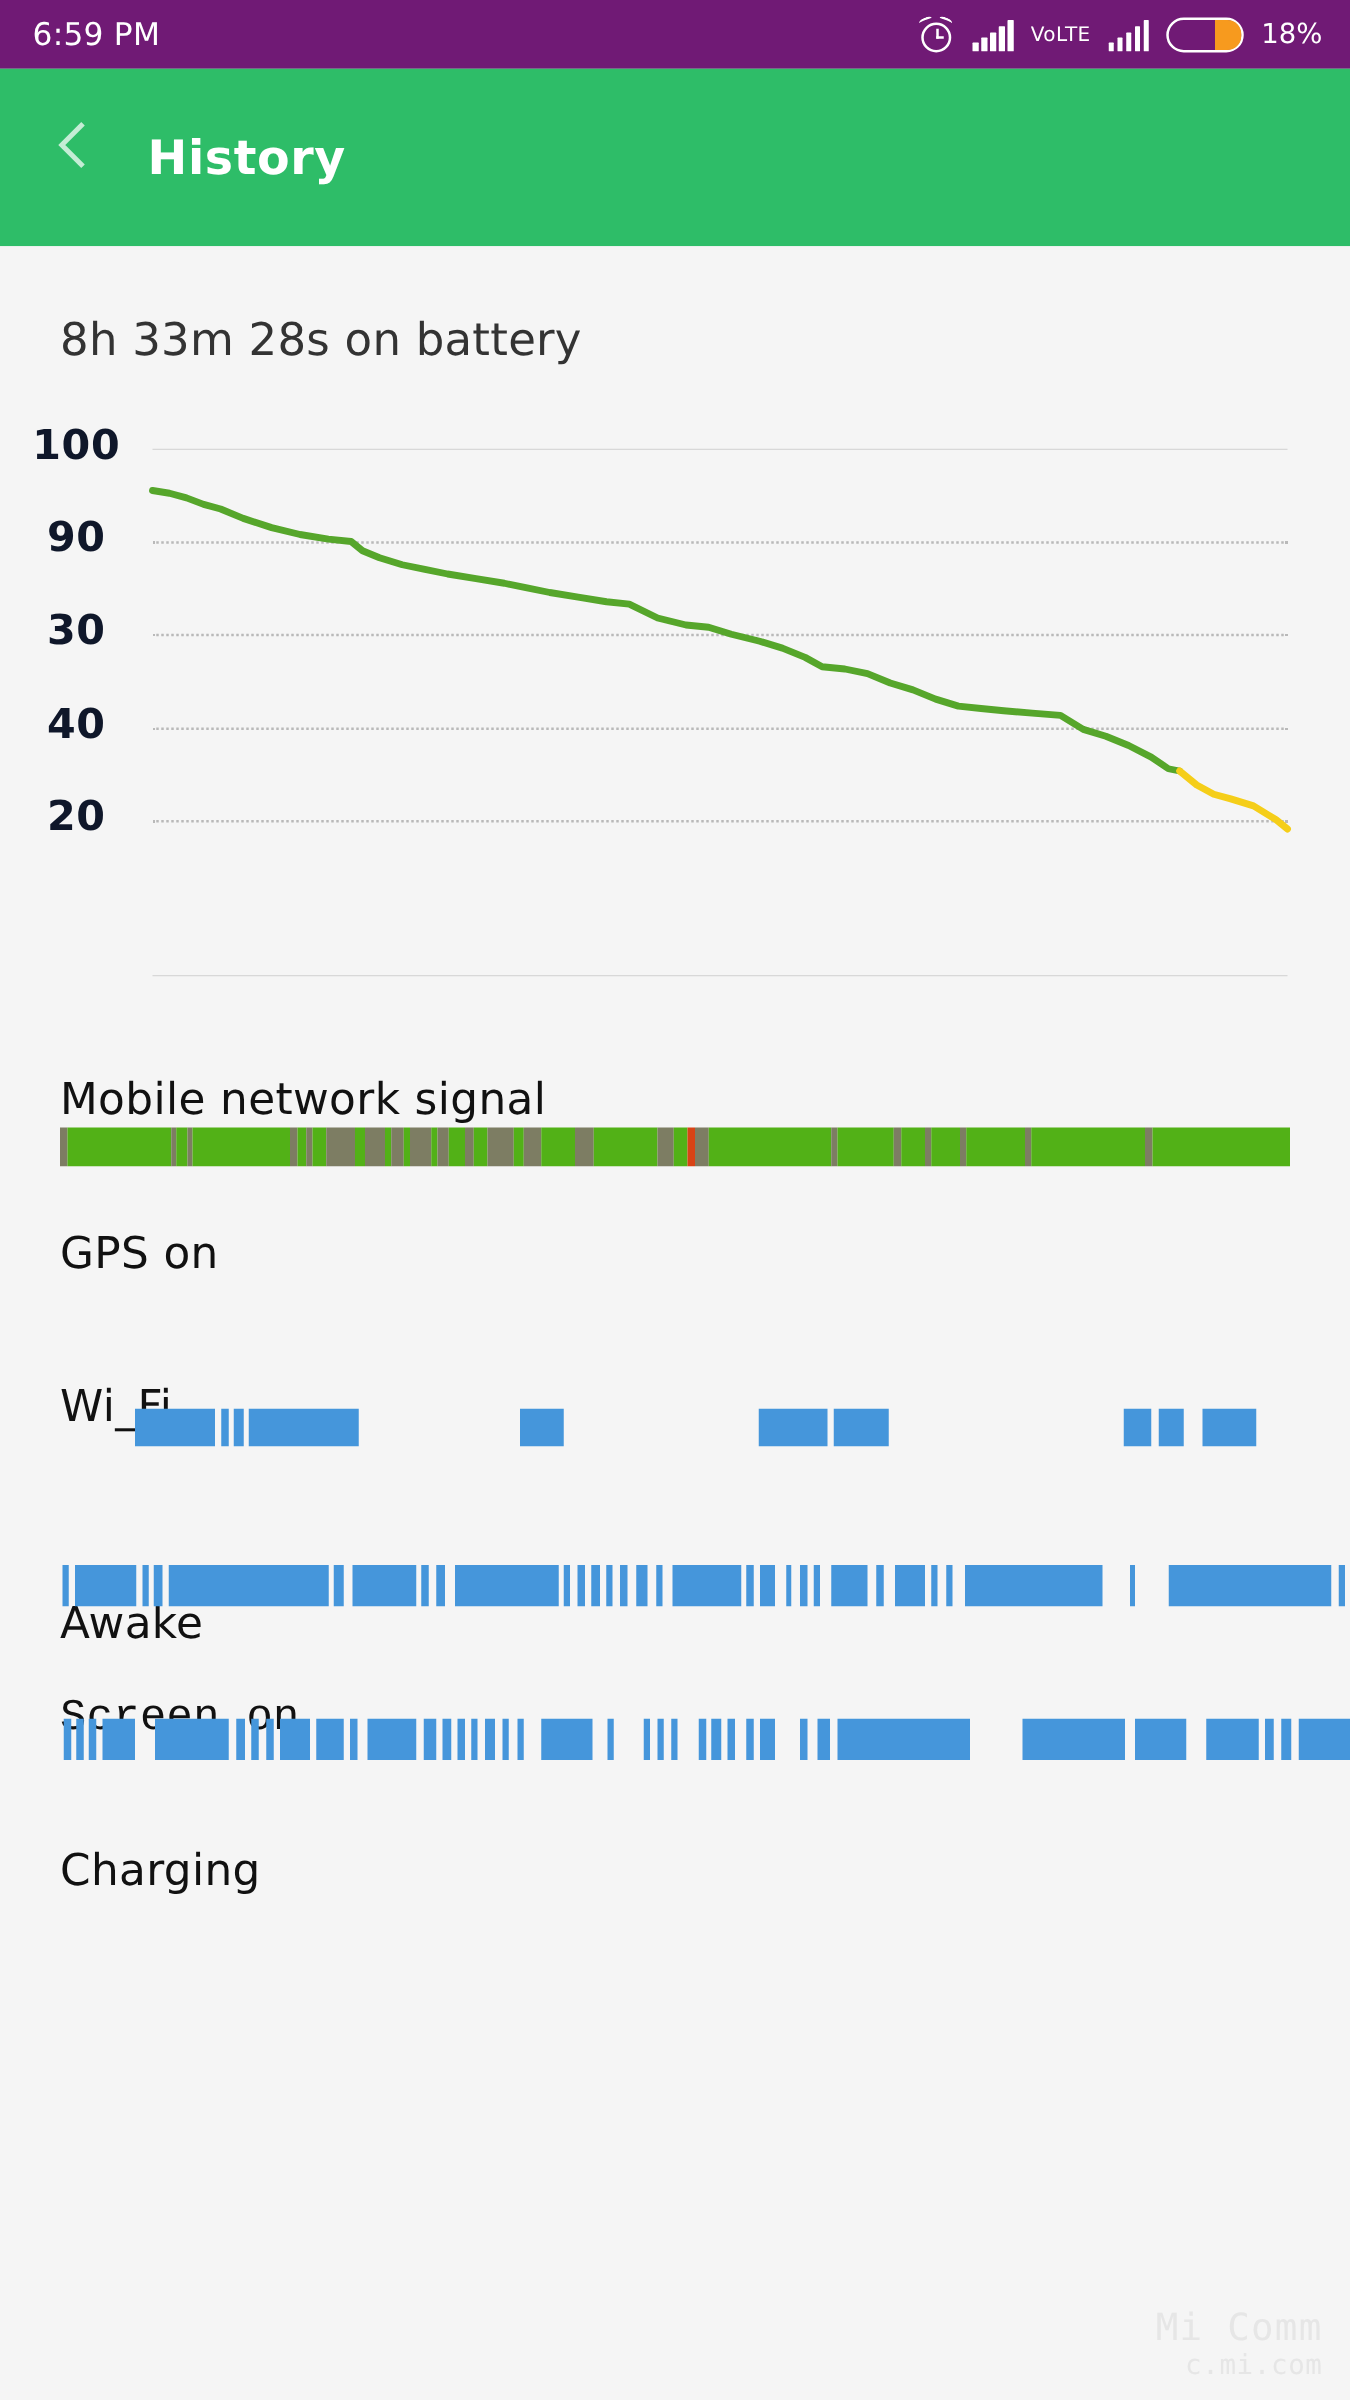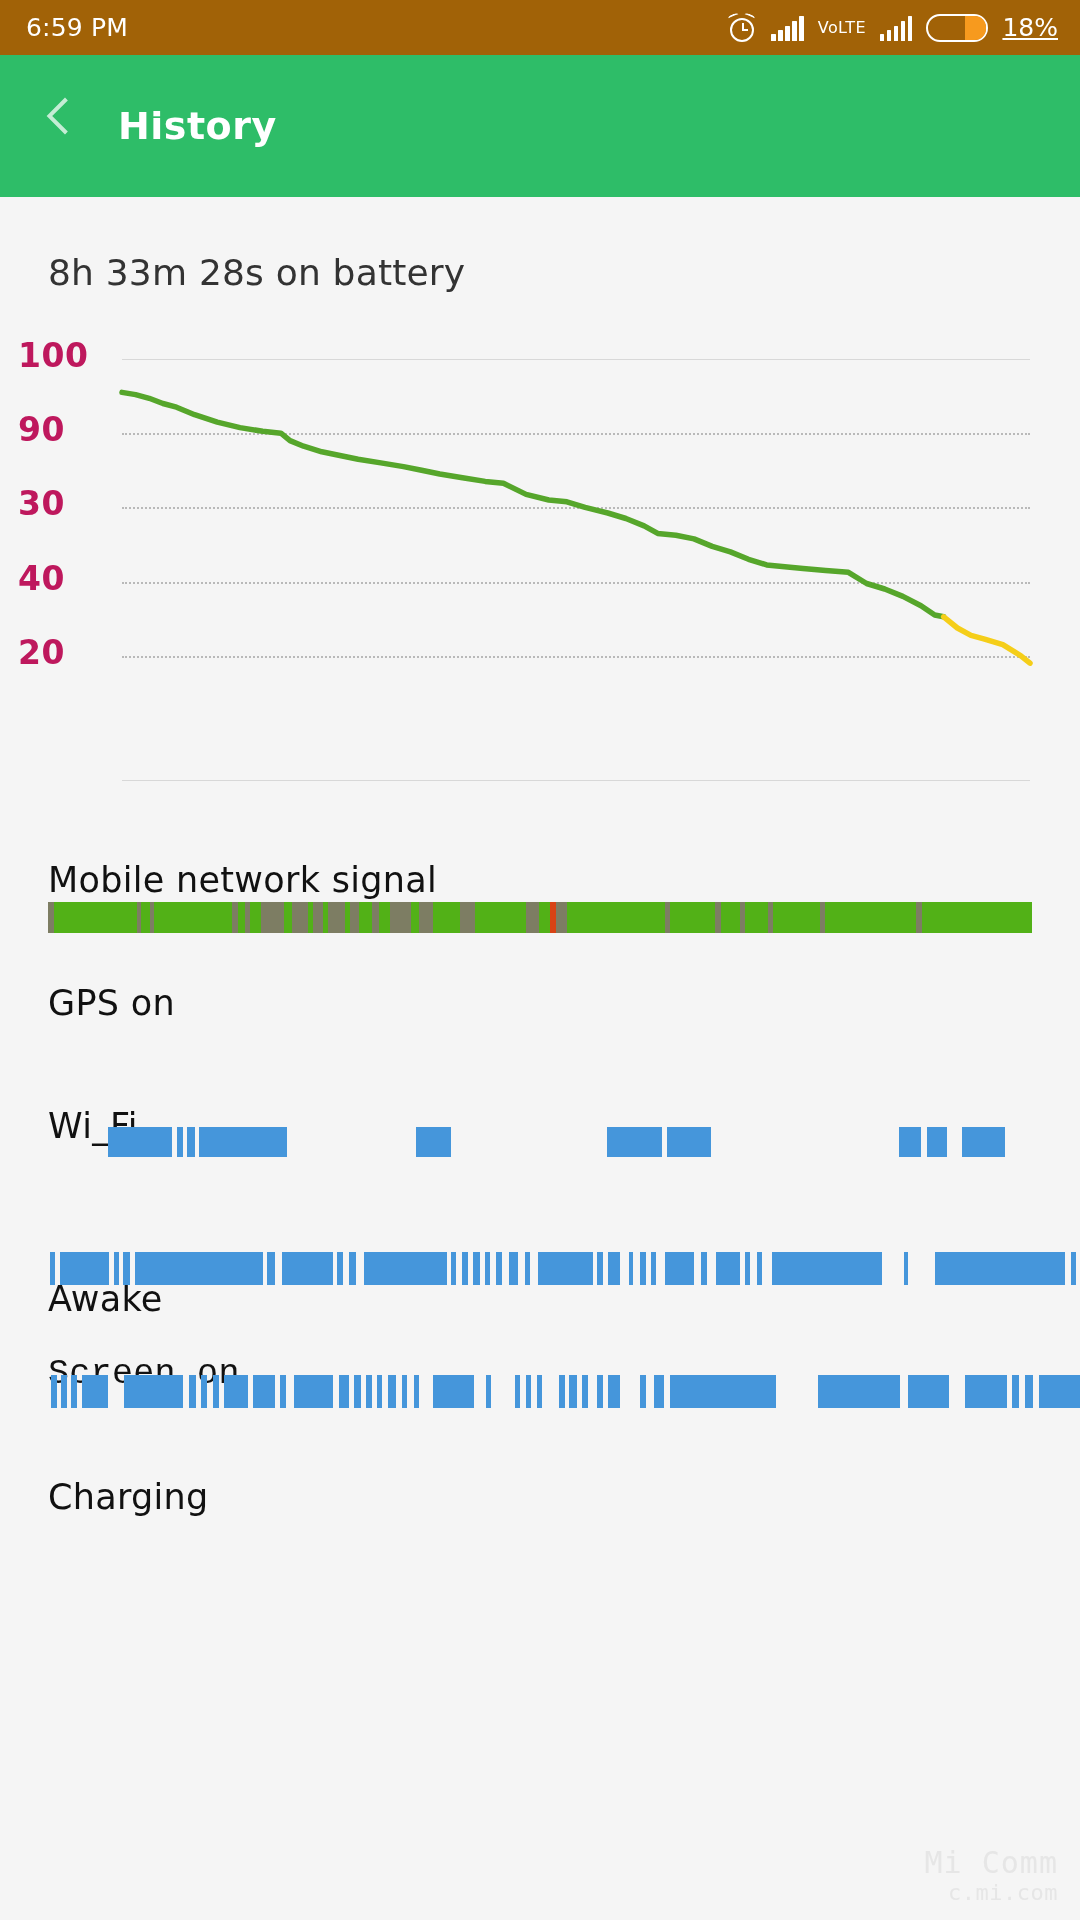--- a/index.html
+++ b/index.html
@@ -7,21 +7,21 @@
   body {
     font-family:"DejaVu Sans", sans-serif;
     background:#f5f5f5;
     overflow:hidden;
     position:relative;
   }
 
   
   .statusbar{
     position:absolute; left:0; top:0; width:1080px; height:55px;
-    background:#a16207; display:flex; align-items:center;
+    background:#701a75; display:flex; align-items:center;
     padding:0 22px 0 26px;
   }
   .sb-time{ color:#ffffff; font-size:25px; letter-spacing:.2px; font-family:"DejaVu Sans", sans-serif; }
   .sb-spacer{ flex:1; }
   .sb-right{ display:flex; align-items:center; gap:14px; }
 
   .alarm-icon{ width:30px; height:30px; position:relative; }
   .alarm-icon .ring{
     position:absolute; left:3px; top:5px; width:24px; height:24px;
     border:2.6px solid #ffffff; border-radius:50%;
@@ -49,21 +49,21 @@
   .sig i:nth-child(4){height:20px;}
   .sig i:nth-child(5){height:25px;}
 
   .volte{ color:#ffffff; font-size:16px; letter-spacing:.4px; }
 
   .battery{ width:62px; height:28px; border:2.6px solid #ffffff; border-radius:14px; position:relative; }
   .battery .fill{
     position:absolute; right:0px; top:0px; bottom:0px; width:21px;
     background:#f79a1e; border-radius:0 11px 11px 0;
   }
-  .sb-pct{ color:#ffffff; font-size:25px;text-decoration:underline; }
+  .sb-pct{ color:#ffffff; font-size:22px; }
 
   
   .appbar{
     position:absolute; left:0; top:55px; width:1080px; height:142px;
     background:#2ebd68; display:flex; align-items:center;
   }
   .back-btn{ width:96px; height:96px; margin-left:12px; position:relative; cursor:pointer; }
   .back-btn .chev{
     position:absolute; left:40px; top:25px; width:26px; height:26px;
     border-left:4px solid rgba(255,255,255,.72);
@@ -84,22 +84,22 @@
   }
 
   
   .chart{ position:absolute; left:0px; top:140px; width:1080px; height:460px; }
   .gridline{ position:absolute; left:122px; width:908px; height:1px; }
   .gridline.solid{ background:#d8d8d8; }
   .gridline.dotted{
     border-top:2px dotted #b9b9b9; height:0; background:none;
   }
   .ylabel{
-    position:absolute; right:0; width:86px; text-align:left;
-    font-size:33px; color:#be185d; font-weight:bold; letter-spacing:.5px;
+    position:absolute; right:0; width:86px; text-align:center;
+    font-size:33px; color:#0f172a; font-weight:bold; letter-spacing:.5px;
   }
   .ylab-wrap{ position:absolute; left:0; width:104px; }
   .chart-svg{ position:absolute; left:0; top:0; }
 
   
   .sec-label{
     position:absolute; left:48px; font-size:35px; color:#111111; letter-spacing:.3px;
   }
   .bar-track{ position:absolute; left:48px; width:984px; }
 

